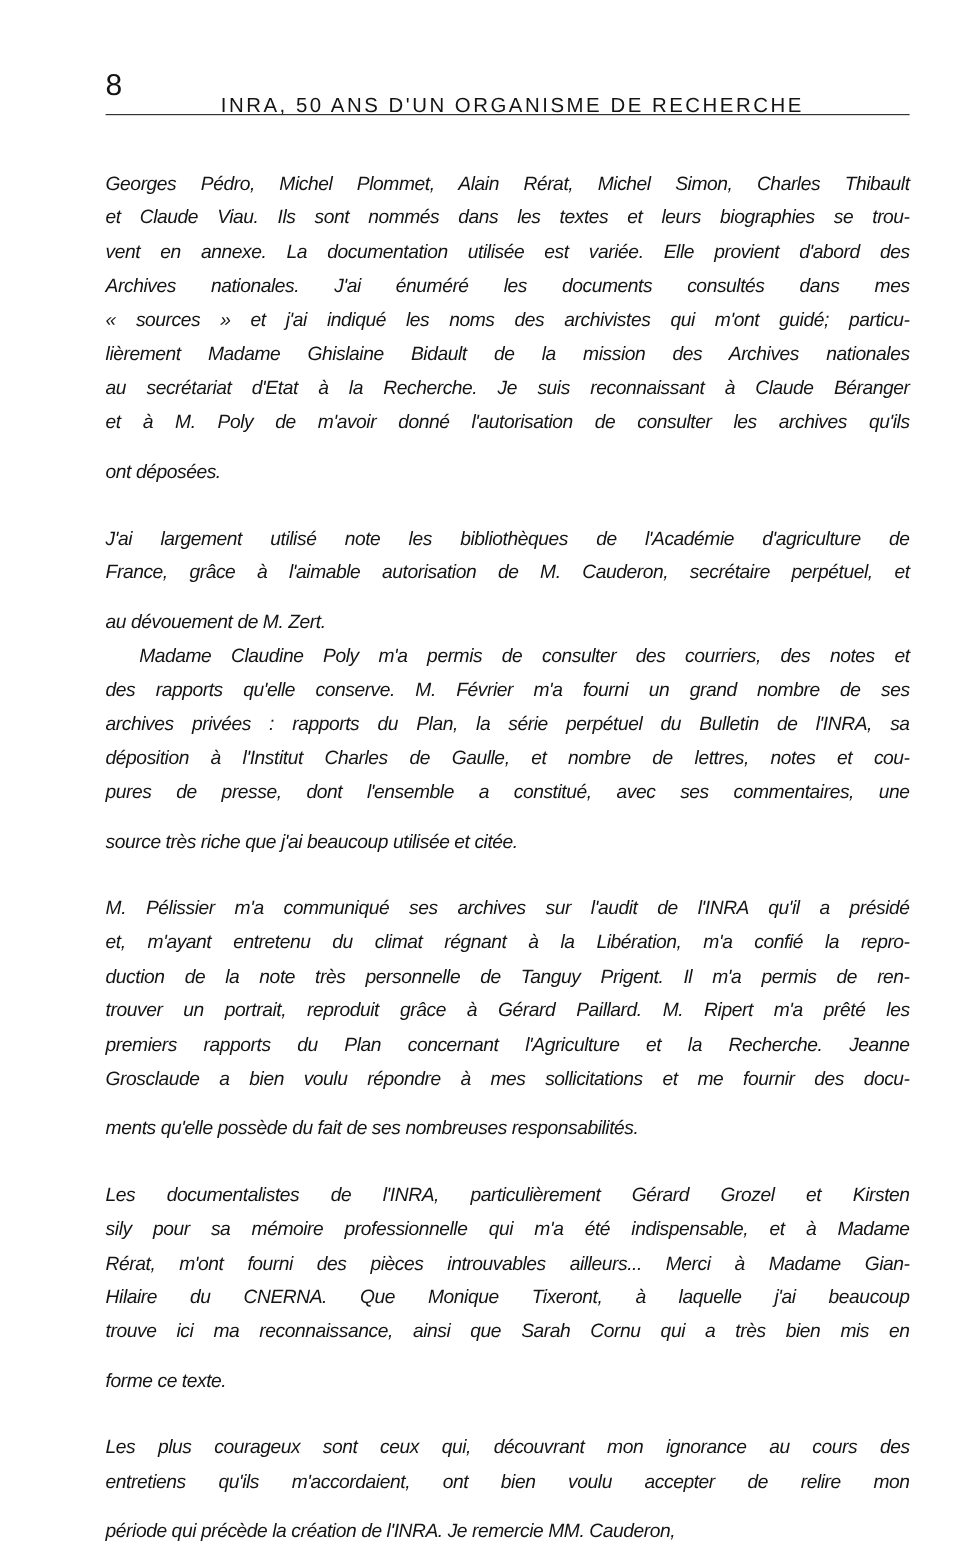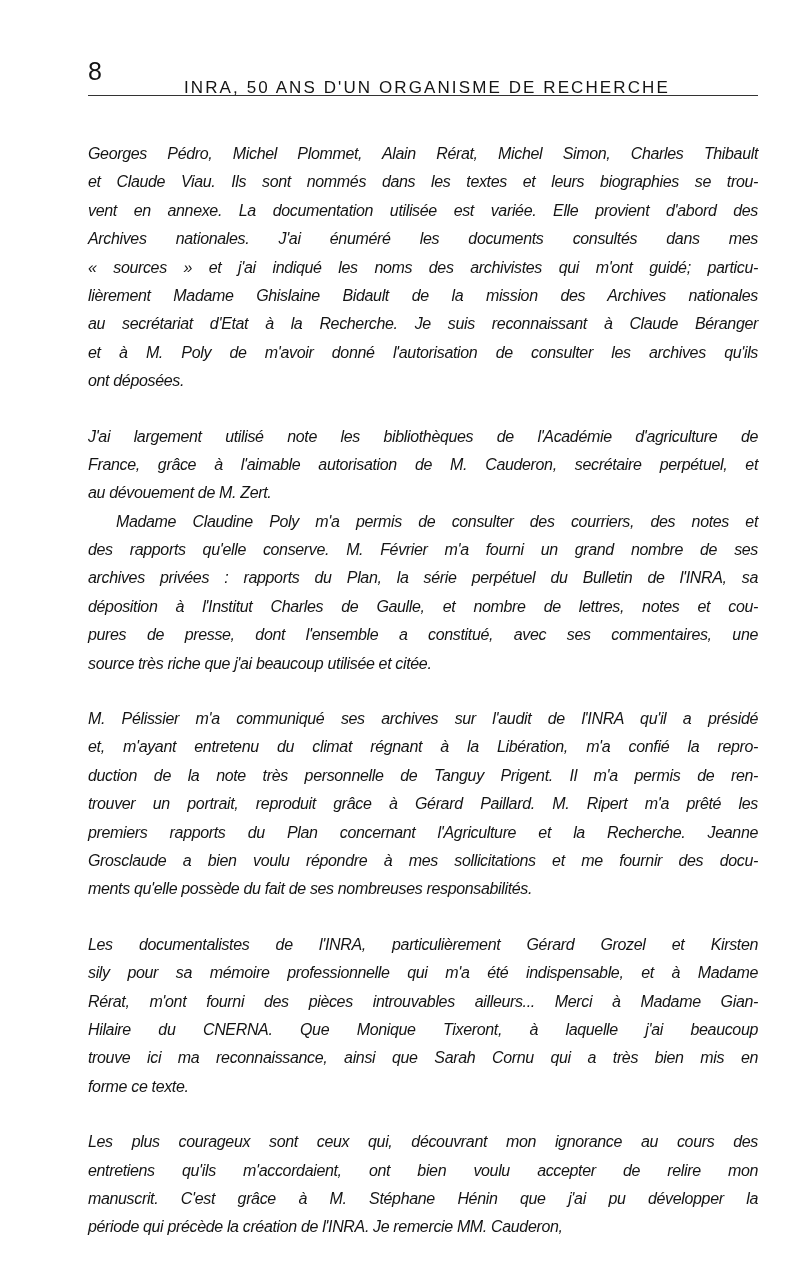--- a/index.html
+++ b/index.html
@@ -3,21 +3,21 @@
 <meta charset="utf-8">
 <style>
   html, body { margin: 0; padding: 0; background: #ffffff; }
   body { width: 800px; height: 1288px; position: relative; overflow: hidden; color: #141414; }
   .header { position: absolute; left: 88px; top: 56px; width: 670px; height: 30px; }
   .page-num { position: absolute; left: 0; top: 0; font-family: "Liberation Sans", sans-serif; font-size: 25px; line-height: 30px; }
   .running-title { position: absolute; left: 96px; top: 20px; font-family: "Liberation Sans", sans-serif; font-size: 17px; letter-spacing: 2.1px; line-height: 24px; }
   .rule { position: absolute; left: 88px; top: 95px; width: 670px; height: 0; border-top: 1.4px solid #333; }
   .body-text { position: absolute; left: 88px; top: 140px; width: 670px; font-family: "Liberation Sans", sans-serif; font-style: italic; font-size: 16px; line-height: 28.4px; letter-spacing: -0.35px; }
   .line { display: block; white-space: nowrap; text-align: justify; text-align-last: justify; height: 28.4px; }
-  .line.last { text-align-last: left; }
+  .line.last { text-align-last: left; margin-top: 13px; }
   .para-gap { height: 27px; }
   .indent { padding-left: 28px; font-style: italic; }
 </style>
 </head>
 <body>
 
 <div class="header">
   <span class="page-num">8</span>
   <span class="running-title">INRA, 50 ANS D'UN ORGANISME DE RECHERCHE</span>
 </div>
@@ -65,16 +65,15 @@
       <span class="line">sily pour sa mémoire professionnelle qui m'a été indispensable, et à Madame</span>
       <span class="line">Rérat, m'ont fourni des pièces introuvables ailleurs... Merci à Madame Gian-</span>
       <span class="line">Hilaire du CNERNA. Que Monique Tixeront, à laquelle j'ai beaucoup</span>
       <span class="line">trouve ici ma reconnaissance, ainsi que Sarah Cornu qui a très bien mis en</span>
       <span class="line last">forme ce texte.</span>
     </div>
     <div class="para-gap"></div>
     <div class="paragraph">
       <span class="line">Les plus courageux sont ceux qui, découvrant mon ignorance au cours des</span>
       <span class="line">entretiens qu'ils m'accordaient, ont bien voulu accepter de relire mon</span>
-      <span class="line">manuscrit. C'est grâce à M. Stéphane Hénin que j'ai pu développer la</span>
       <span class="line last">période qui précède la création de l'INRA. Je remercie MM. Cauderon,</span>
     </div>
   </div>
 
 </body></html>

